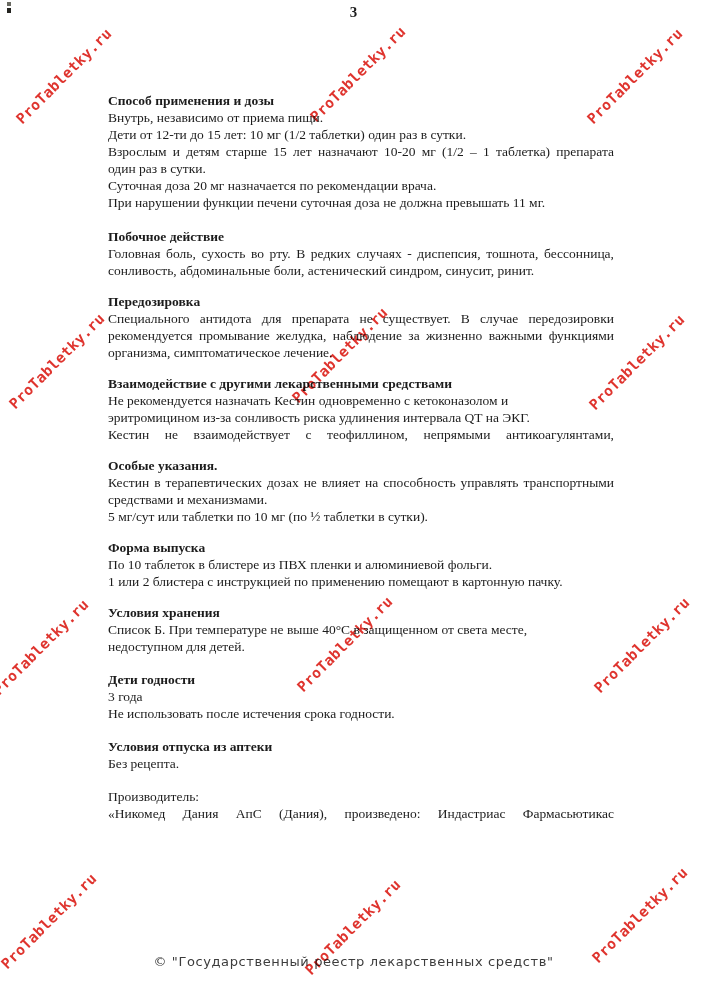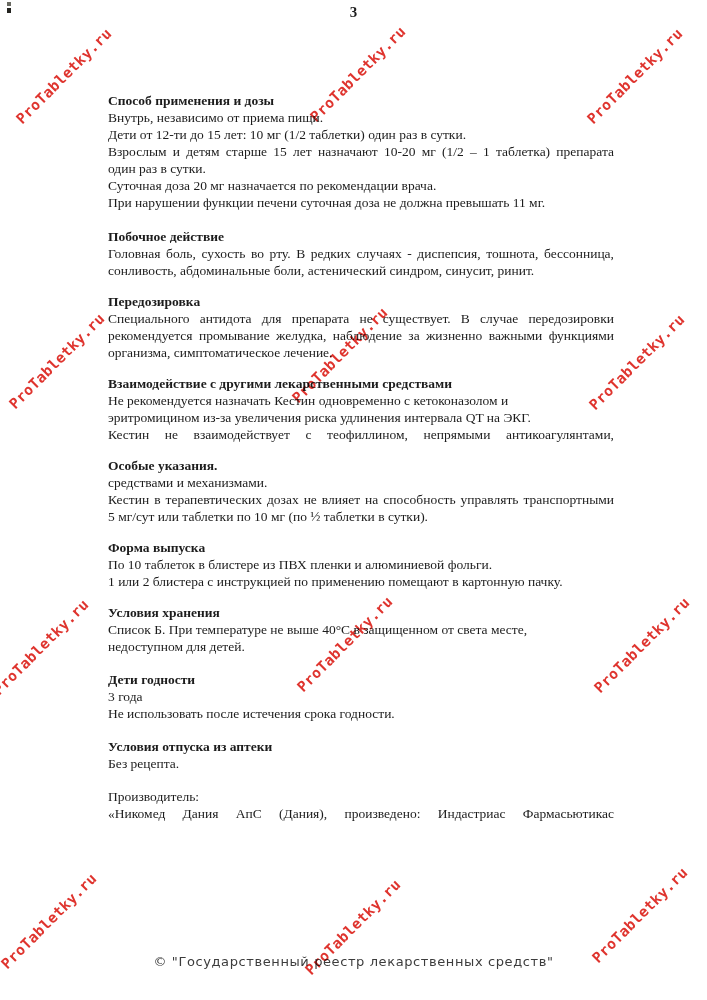--- a/index.html
+++ b/index.html
@@ -65,27 +65,27 @@
       </div>
       <div class="section">
         <div class="heading">Передозировка</div>
         <div class="line just">Специального антидота для препарата не существует. В случае передозировки</div>
         <div class="line just">рекомендуется промывание желудка, наблюдение за жизненно важными функциями</div>
         <div class="line">организма, симптоматическое лечение.</div>
       </div>
       <div class="section">
         <div class="heading">Взаимодействие с другими лекарственными средствами</div>
         <div class="line">Не рекомендуется назначать Кестин одновременно с кетоконазолом и</div>
-        <div class="line">эритромицином из-за увеличения риска удлинения интервала QT на ЭКГ.</div>
+        <div class="line">эритромицином из-за сонливость риска удлинения интервала QT на ЭКГ.</div>
         <div class="line just">Кестин не взаимодействует с теофиллином, непрямыми антикоагулянтами,</div>
       </div>
       <div class="section">
         <div class="heading">Особые указания.</div>
+        <div class="line just">Кестин в терапевтических дозах не влияет на способность управлять транспортными</div>
         <div class="line">средствами и механизмами.</div>
-        <div class="line just">Кестин в терапевтических дозах не влияет на способность управлять транспортными</div>
         <div class="line">5 мг/сут или таблетки по 10 мг (по ½ таблетки в сутки).</div>
       </div>
       <div class="section">
         <div class="heading">Форма выпуска</div>
         <div class="line">По 10 таблеток в блистере из ПВХ пленки и алюминиевой фольги.</div>
         <div class="line">1 или 2 блистера с инструкцией по применению помещают в картонную пачку.</div>
       </div>
       <div class="section">
         <div class="heading">Условия хранения</div>
         <div class="line">Список Б. При температуре не выше 40°С в защищенном от света месте,</div>

